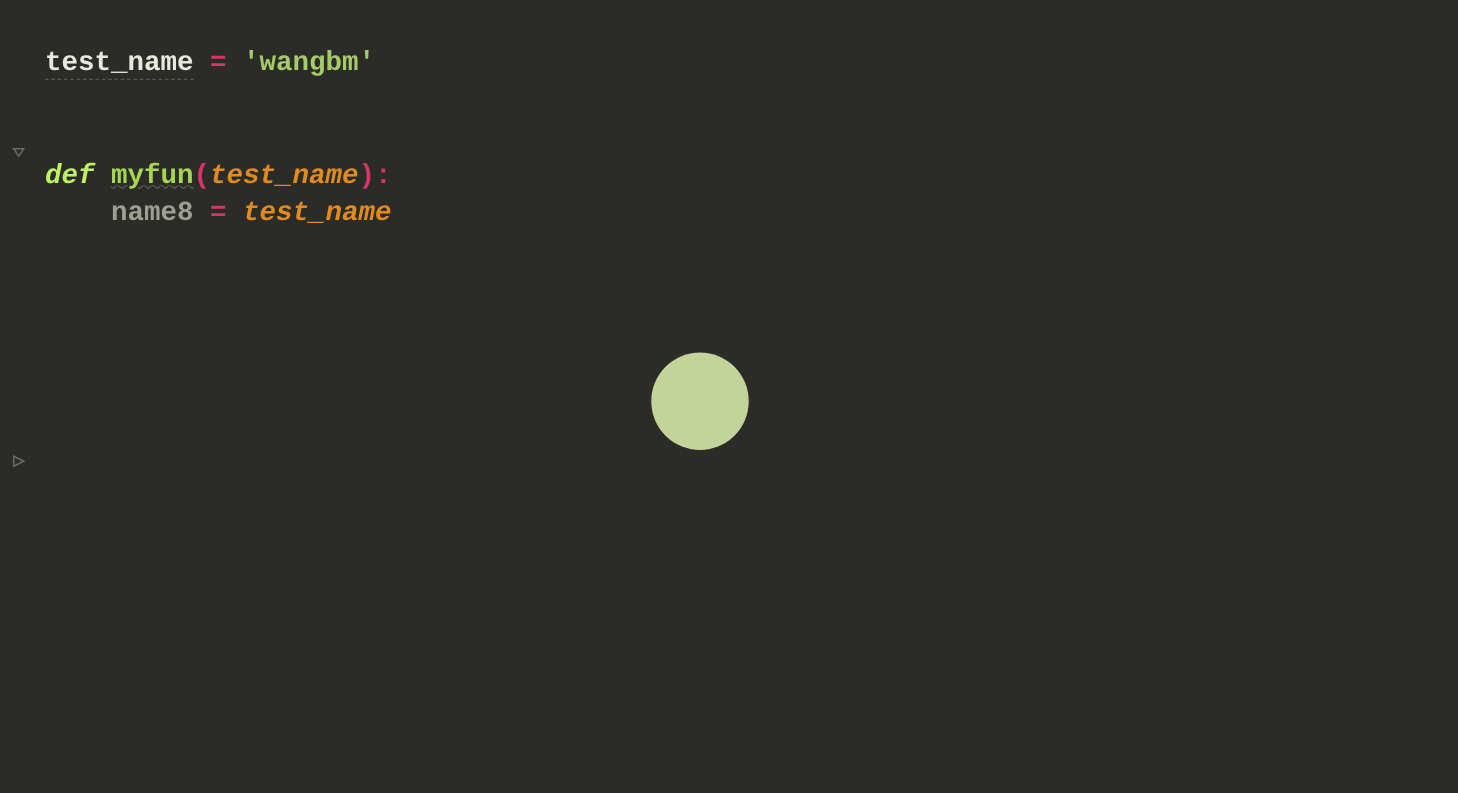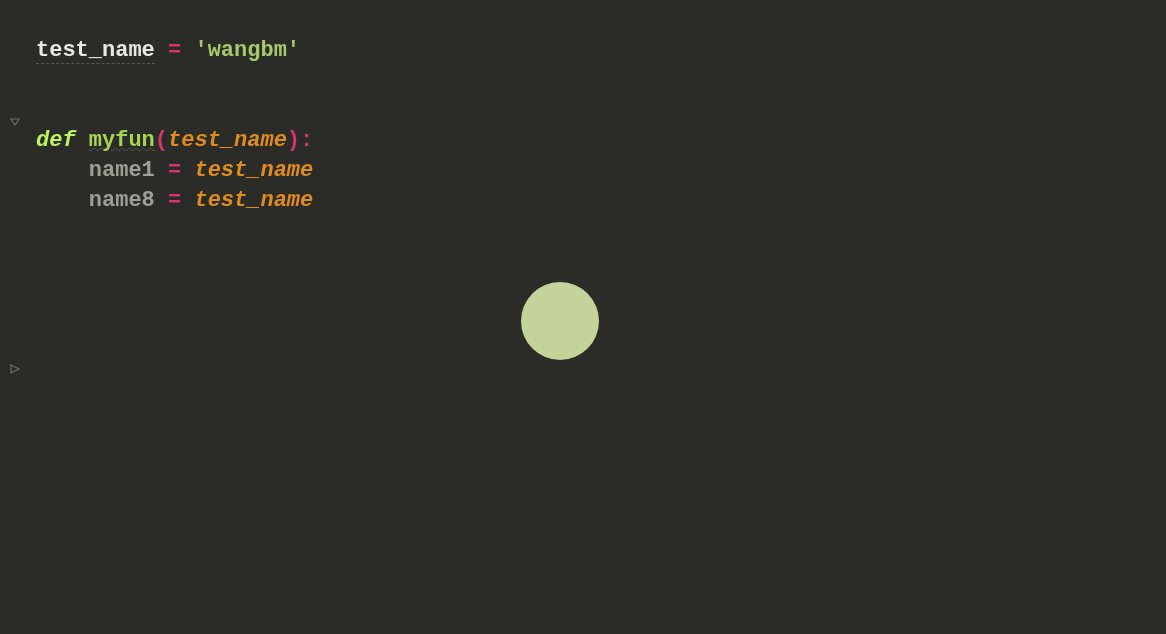--- a/index.html
+++ b/index.html
@@ -92,19 +92,18 @@
 <div class="code-area">
 
   <div class="line"><span class="tok-varname underline-dotted">test_name</span> <span class="tok-op">=</span> <span class="tok-quote">'</span><span class="tok-str">wangbm</span><span class="tok-quote">'</span></div>
 
   <div class="blank"></div>
   <div class="blank"></div>
 
   <div class="line"><span class="tok-def">def</span> <span class="tok-funcname underline-squiggle">myfun</span><span class="tok-paren">(</span><span class="tok-param">test_name</span><span class="tok-paren">)</span><span class="tok-colon">:</span></div>
 
   <div id="assign-lines">
-      <div class="line">    <span class="tok-local">name1</span> <span class="tok-op">=</span> <span class="tok-paramref">test_name</span></div>
       <div class="line">    <span class="tok-local">name8</span> <span class="tok-op">=</span> <span class="tok-paramref">test_name</span></div>
     </div>
 
 </div>
 
 <div class="cursor-dot"></div>
 
 </body></html>

